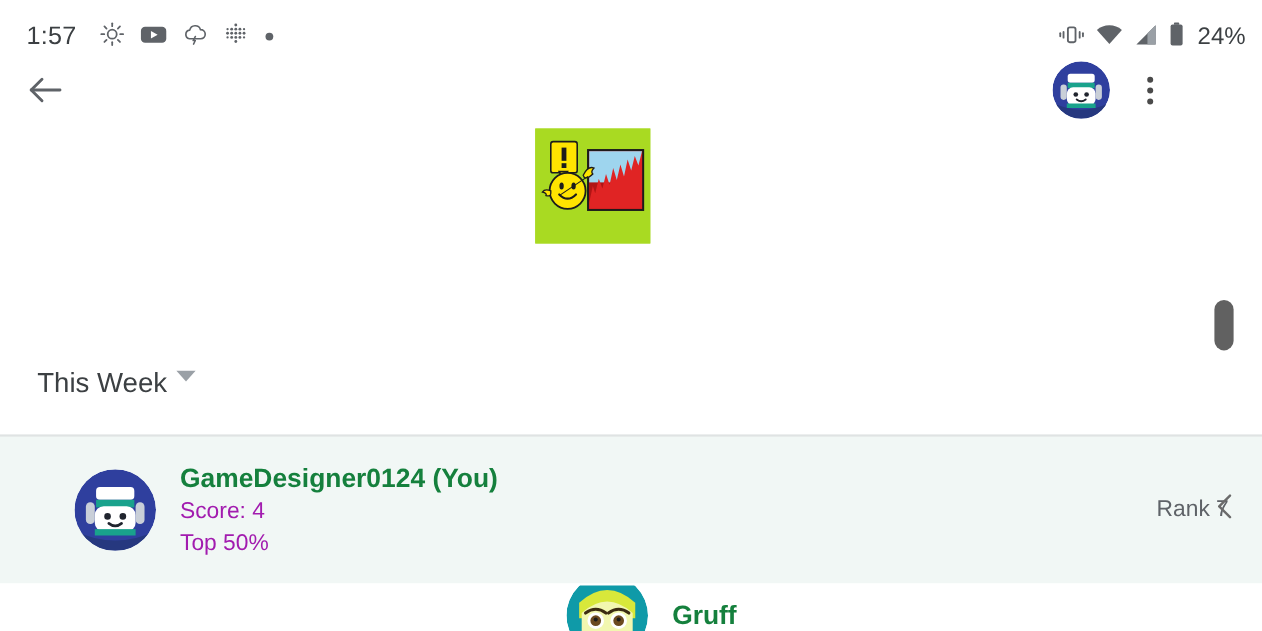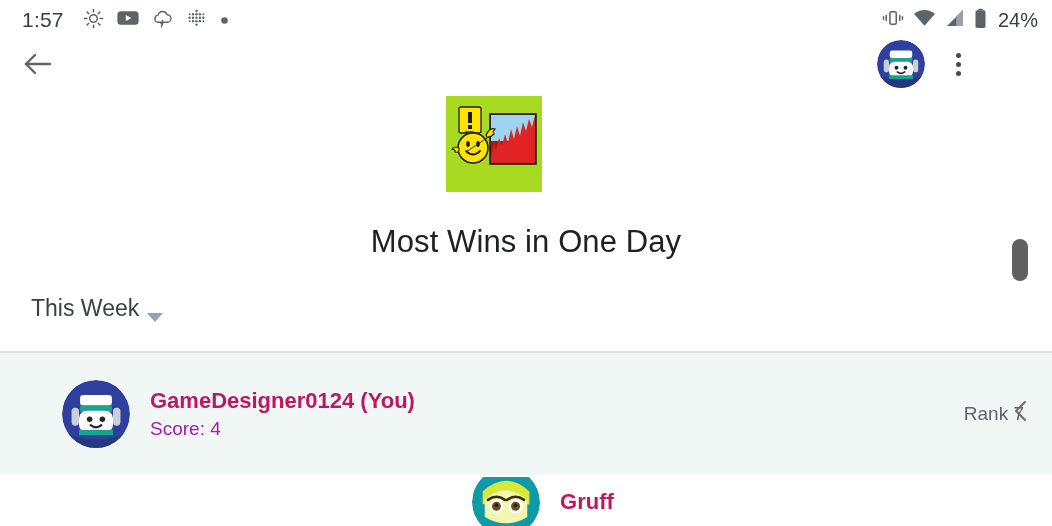--- a/index.html
+++ b/index.html
@@ -2,21 +2,21 @@
 <html><head>
 <meta charset="utf-8">
 <style>
   * { box-sizing: border-box; margin: 0; padding: 0; }
   html, body {
     width: 1052px; height: 526px;
     background: #ffffff;
     font-family: "Liberation Sans", sans-serif;
     overflow: hidden;
   }
-  .screen { position: relative; width: 1052px; height: 486px; background: #fff; }
+  .screen { position: relative; width: 1052px; height: 486px; background: #fff; margin-top: 11px; }
 
   
   .statusbar {
     position: absolute; top: 0; left: 0; width: 1052px; height: 40px;
     display: flex; align-items: center; padding: 0 14px 0 22px;
     color: #5f6368;
   }
   .sb-clock {
     font-size: 21px; color: #3c4043; letter-spacing: .2px;
     font-family: "Liberation Sans", sans-serif;
@@ -52,21 +52,21 @@
     background: #a9da22;
   }
   .page-title {
     position: absolute; top: 224px; left: 0; width: 1052px;
     text-align: center; font-size: 31px; color: #202124; letter-spacing: .1px;
   }
 
   
   .filter-row {
     position: absolute; left: 31px; top: 295px;
-    display: flex; align-items: flex-end; gap: 8px; cursor: pointer;
+    display: flex; align-items: flex-start; gap: 8px; cursor: pointer;
   }
   .filter-label { font-size: 23px; color: #3c4043; }
   .caret {
     width: 0; height: 0; border-left: 8px solid transparent;
     border-right: 8px solid transparent; border-top: 9px solid #9aa0a6;
     margin-top: 3px;
   }
 
   
   .divider {
@@ -79,21 +79,21 @@
   }
   .row-self { top: 353px; height: 122px; background: #f1f7f5; cursor: pointer; }
   .row-next { top: 477px; height: 49px; background: #ffffff; cursor: pointer; overflow: hidden; justify-content: center; }
   .row-avatar {
     width: 68px; height: 68px; border-radius: 50%; overflow: hidden; flex: 0 0 auto;
   }
   .row-avatar-next {
     width: 68px; height: 68px; border-radius: 50%; overflow: hidden; flex: 0 0 auto;
   }
   .row-info { margin-left: 20px; display: flex; flex-direction: column; gap: 4px; }
-  .row-name { font-size: 22px; color: #be185d; font-weight: bold; }
+  .row-name { font-size: 22px; color: #15803d; font-weight: bold; }
   .row-sub { font-size: 19px; color: #a21caf; }
   .row-right { margin-left: auto; display: flex; align-items: center; gap: 12px; }
   .row-rank { font-size: 19px; color: #5f6368; }
 
   
   .scroll-pill {
     position: absolute; left: 1012px; top: 239px; width: 16px; height: 42px;
     background: #616161; border-radius: 9px; cursor: pointer;
   }
   .nav-chevron {
@@ -258,21 +258,20 @@
       <ellipse cx="22" cy="48" rx="1.8" ry="3" fill="#1c1c1c"></ellipse>
       <ellipse cx="32" cy="48" rx="1.8" ry="3" fill="#1c1c1c"></ellipse>
       <path d="M20 55 Q27 62 34 55" stroke="#1c1c1c" stroke-width="1.8" fill="none" stroke-linecap="round"></path>
 
       <path d="M13 52 Q8 50 6 53 Q10 54 9 56 Q13 57 13 54 Z" fill="#ffe400" stroke="#1c1c1c" stroke-width="1.1"></path>
       <path d="M40 39 Q44 31 49 33 Q46 36 48 38 Q44 42 41 41 Z" fill="#ffe400" stroke="#1c1c1c" stroke-width="1.1"></path>
       <line x1="20" y1="56" x2="44" y2="40" stroke="#1c1c1c" stroke-width="0.9"></line>
     </svg>
   </div>
 
-  <div class="page-title">Most Wins in One Day</div>
 
   <div class="filter-row">
     <span class="filter-label">This Week</span>
     <span class="caret"></span>
   </div>
 
   <div class="divider"></div>
 
   <div class="row row-self">
     <div class="row-avatar">
@@ -286,20 +285,21 @@
         <circle cx="38" cy="37" r="2.6" fill="#20242e"></circle>
         <path d="M27 42.5 Q32 46.5 37 42.5" stroke="#20242e" stroke-width="2.1" fill="none" stroke-linecap="round"></path>
         <rect x="9" y="26" width="7" height="17" rx="3.4" fill="#c9cfd8"></rect>
         <rect x="48" y="26" width="7" height="17" rx="3.4" fill="#c9cfd8"></rect>
         <rect x="16" y="47" width="32" height="5" fill="#19a28c"></rect>
       </svg>
     </div>
     <div class="row-info">
       <span class="row-name">GameDesigner0124 (You)</span>
       <span class="row-sub">Score: 4</span>
+      <span class="row-sub">Top 50%</span>
     </div>
     <div class="row-right">
       <span class="row-rank">Rank 7</span>
     </div>
   </div>
 
   <div class="row row-next">
     <div class="row-avatar-next">
       <svg width="68" height="68" viewBox="0 0 64 64">
         <circle cx="32" cy="32" r="32" fill="#0f9aa8"></circle>

